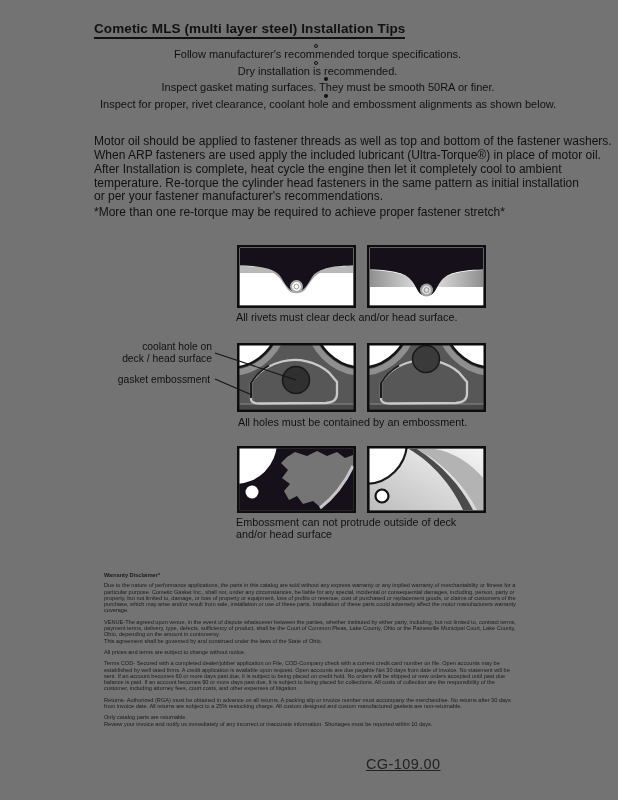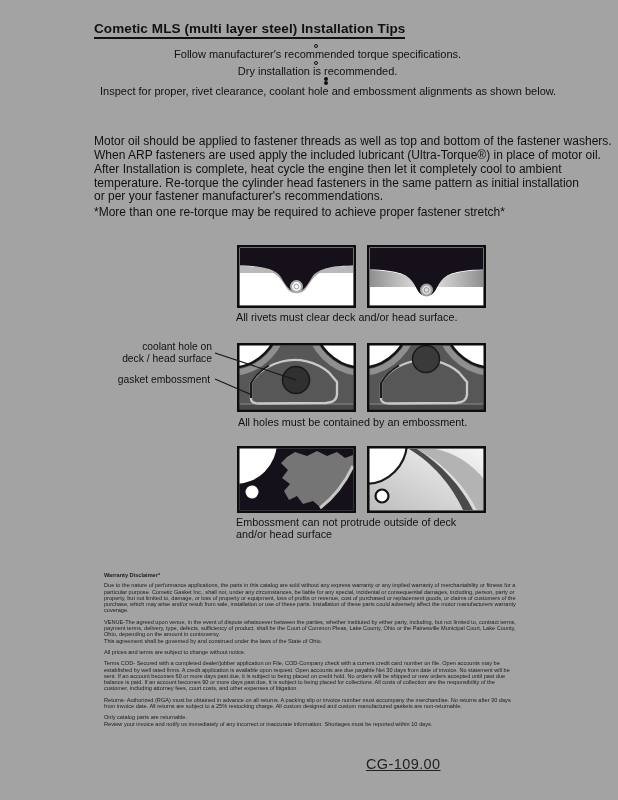--- a/index.html
+++ b/index.html
@@ -1,18 +1,18 @@
 <!DOCTYPE html>
 <html><head>
 <meta charset="utf-8">
 <style>
   * { margin:0; padding:0; box-sizing:border-box; }
   html,body { background:#ffffff; }
   .page {
-    position:relative; width:618px; height:800px; background:#a3a3a3;
+    position:relative; width:618px; height:800px; background:#737373;
     font-family:"Liberation Sans", sans-serif; color:#111; overflow:hidden;
   }
   .abs { position:absolute; }
   .doc-title {
     font-size:13.5px; font-weight:bold; white-space:nowrap;
     border-bottom:2px solid #111; padding-bottom:1px; letter-spacing:.1px;
   }
   .bullet-line { white-space:nowrap; font-size:11px; line-height:12.6px; display:flex; align-items:center;flex-direction:column; }
   .sub { padding-left:21px; }
   .odot { width:4px; height:4px; border:1px solid #111; border-radius:50%; display:inline-block; margin-right:4px; flex:0 0 auto; }
@@ -40,20 +40,21 @@
     <div class="bullet-line">
       <span class="odot"></span>
       <span>Follow manufacturer's recommended torque specifications.</span>
     </div>
     <div class="bullet-line">
       <span class="odot"></span>
       <span>Dry installation is recommended.</span>
     </div>
     <div class="bullet-line sub">
       <span class="fdot"></span>
+      <span>Inspect gasket mating surfaces.  They must be smooth 50RA or finer.</span>
     </div>
     <div class="bullet-line sub">
       <span class="fdot"></span>
       <span>Inspect for proper, rivet clearance, coolant hole and embossment alignments as shown below.</span>
     </div>
   </div>
 
 
   <div class="abs" style="left:94px; top:135px;">
     <div class="bodyline">Motor oil should be applied to fastener threads as well as top and bottom of the fastener washers.</div>

